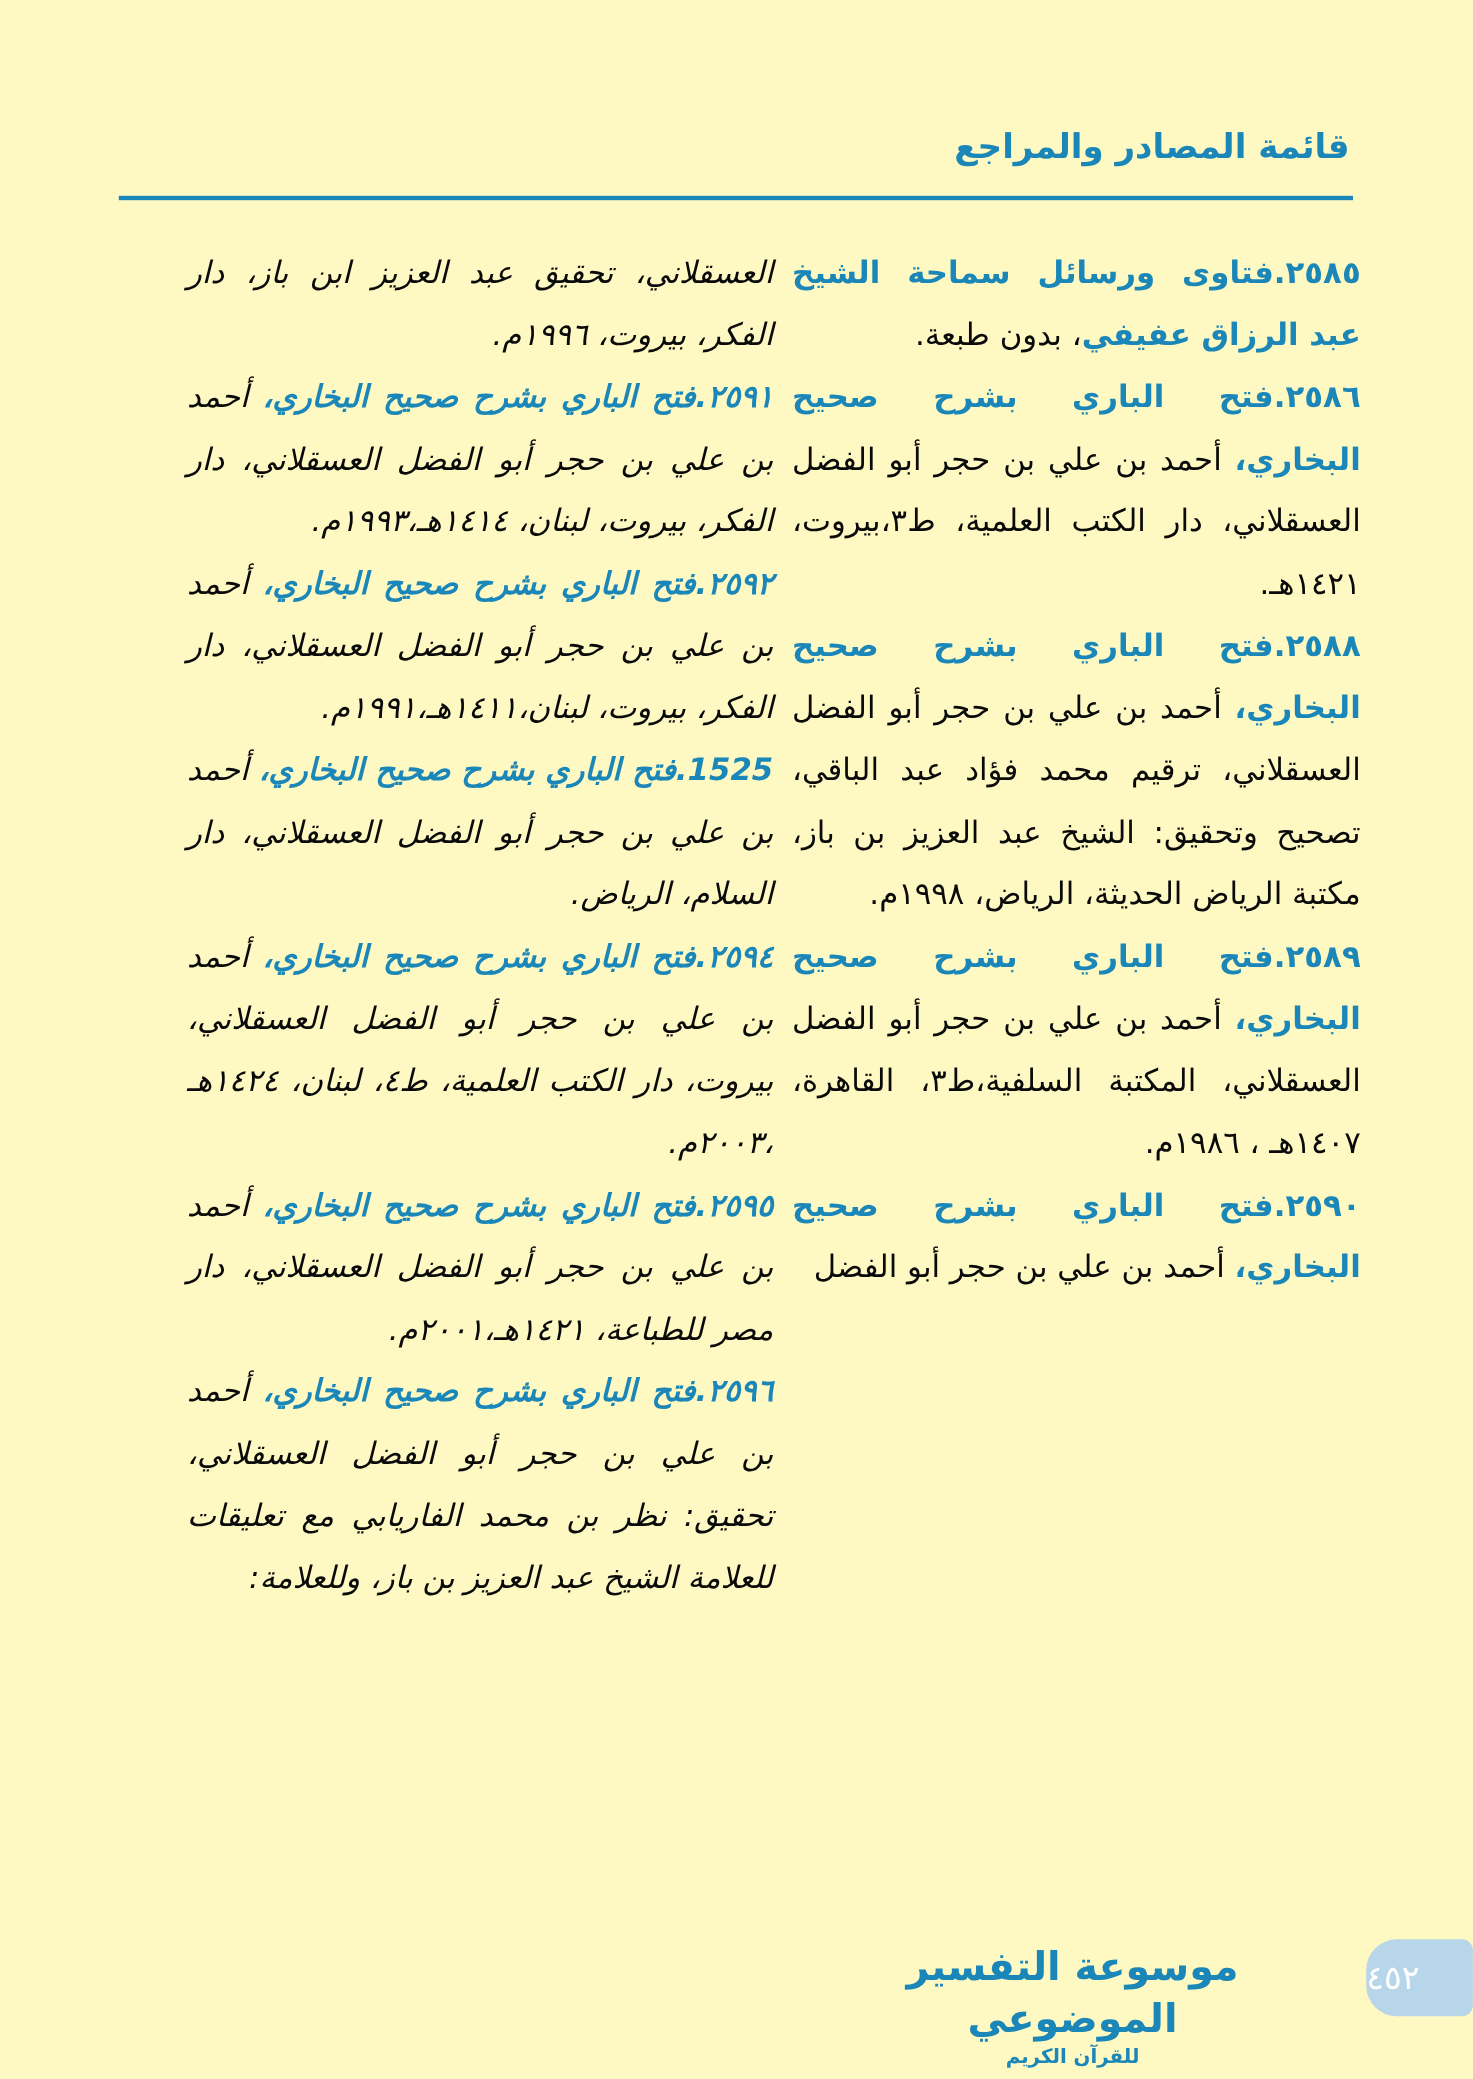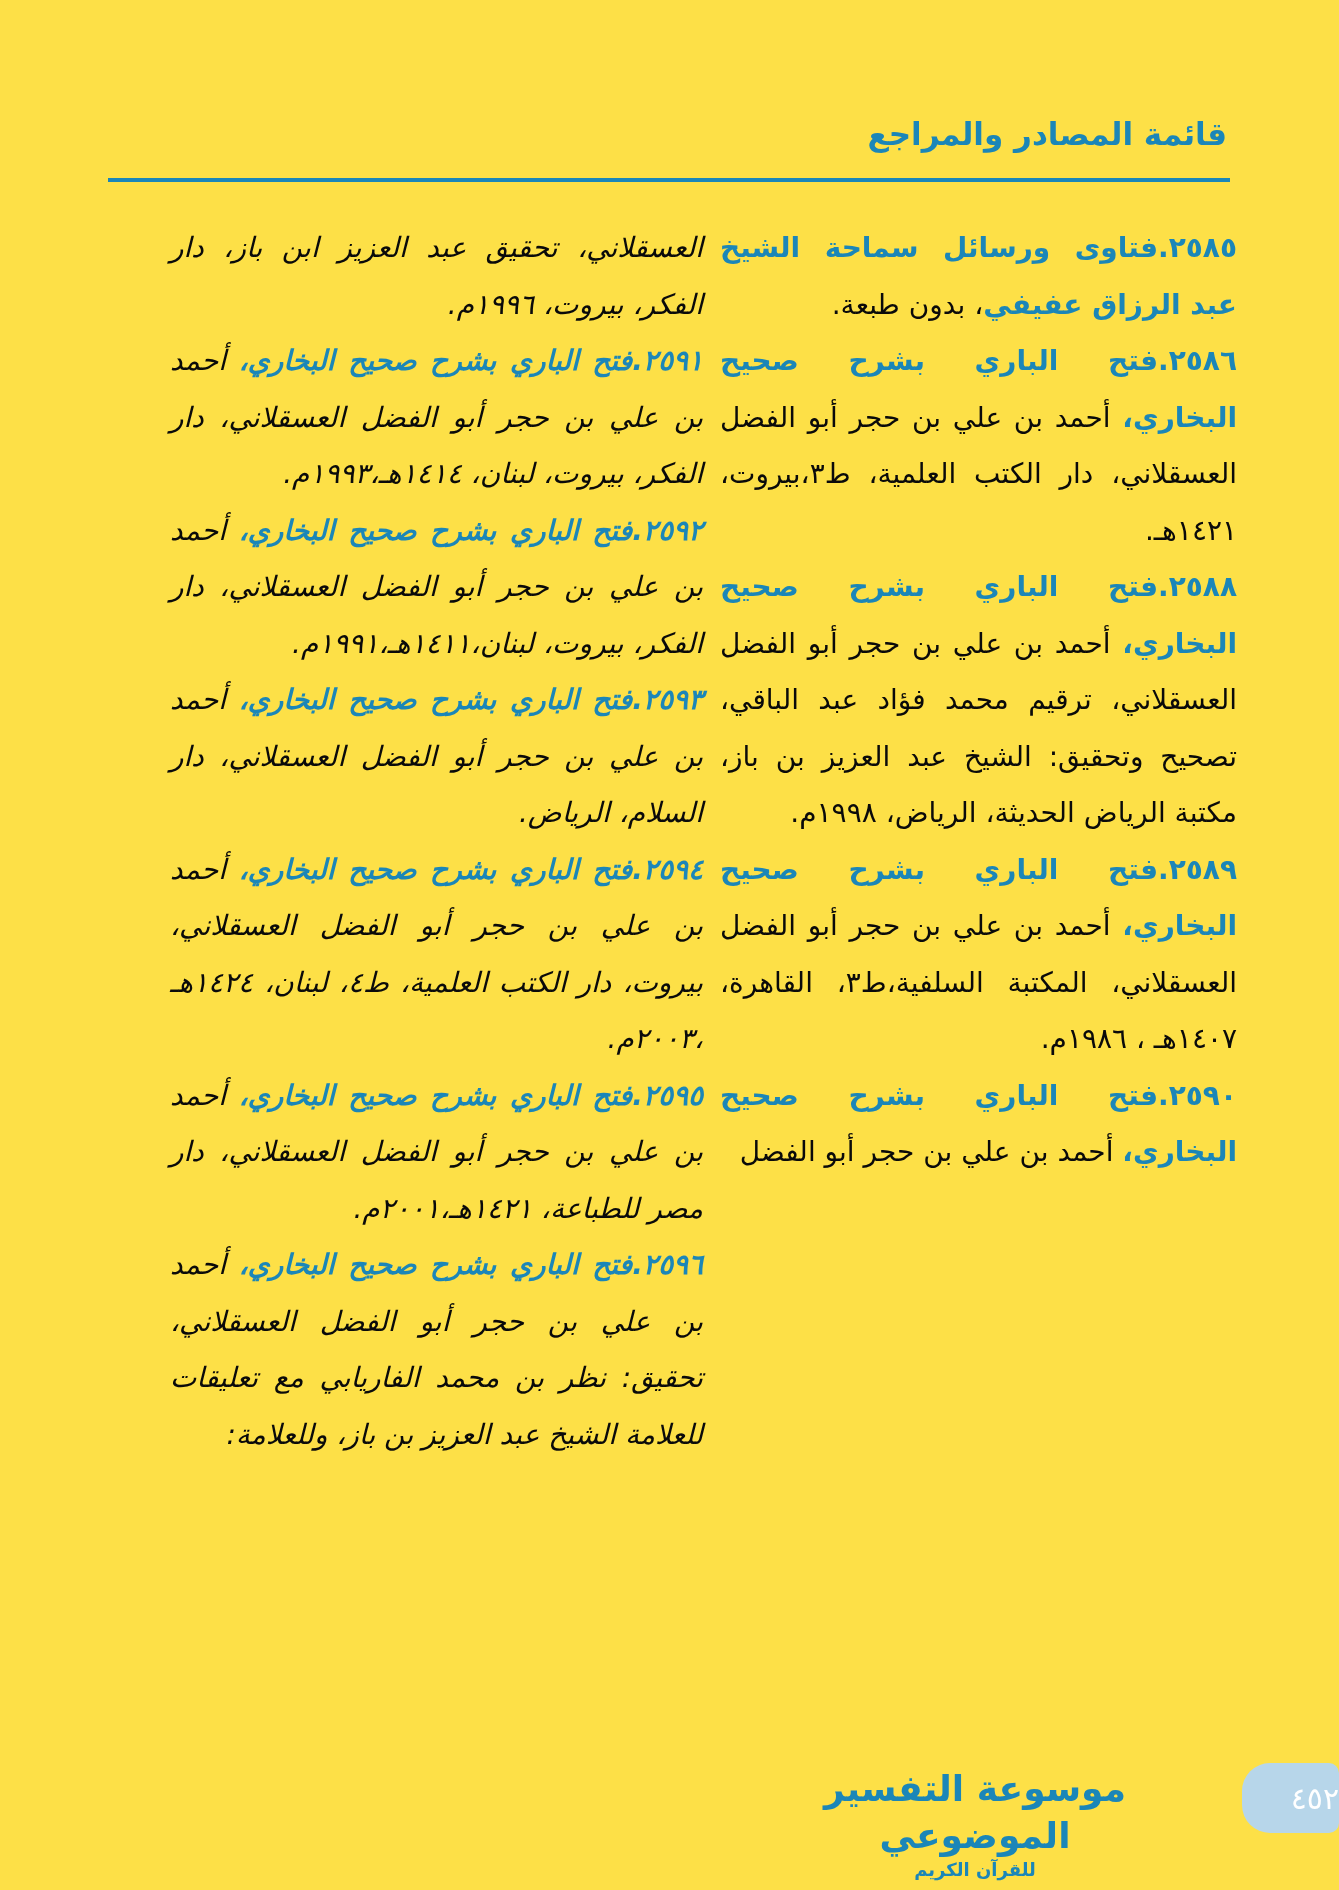--- a/index.html
+++ b/index.html
@@ -1,17 +1,17 @@
 <!DOCTYPE html>
 <html lang="ar"><head>
 <meta charset="utf-8">
 <style>
   html,body { margin:0; padding:0; background:#fff; }
   .page {
-    position:relative; width:1339px; height:1890px; background:#fde047;
+    position:relative; width:1339px; height:1890px; background:#fef9c3;
     overflow:hidden; font-family:"DejaVu Sans", sans-serif;
     --accent:#1b86b8;
   }
   
   .header-title {
     position:absolute; top:116px; right:112px;
     color:var(--accent); font-size:31px; font-weight:bold;
     direction:rtl; letter-spacing:0px; white-space:nowrap;
   }
   .header-rule {
@@ -31,21 +31,21 @@
   .logo {
     position:absolute; top:1766px; left:790px; width:370px;
     text-align:center; color:var(--accent); direction:rtl;
   }
   .logo-line1 { font-size:36px; font-weight:bold; line-height:1.3; }
   .logo-line2 { font-size:18px; font-weight:bold; line-height:1.1; }
   
   .page-badge {
     position:absolute; top:1763px; right:0px; width:97px; height:70px;
     background:#b7d6ea; border-radius:28px 10px 10px 28px;
-    display:flex; align-items:center; justify-content:flex-end;
+    display:flex; align-items:center; justify-content:flex-start;
   }
   .page-badge span { color:#ffffff; font-size:30px; direction:rtl; }
 </style>
 </head>
 <body>
 
 <div class="page">
 
   <div class="header-title">قائمة المصادر والمراجع</div>
 
@@ -65,21 +65,21 @@
   <p class="entry"><span class="num">٢٥٩٠.</span><span class="title">فتح الباري بشرح صحيح البخاري،</span><span class="details"> أحمد بن علي بن حجر أبو الفضل</span></p>
 </section>
 
   <section class="col col-left" id="col-left">
     <p class="fragment">العسقلاني، تحقيق عبد العزيز ابن باز، دار الفكر، بيروت، ١٩٩٦م.</p>
 
   <p class="entry"><span class="num">٢٥٩١.</span><span class="title">فتح الباري بشرح صحيح البخاري،</span><span class="details"> أحمد بن علي بن حجر أبو الفضل العسقلاني، دار الفكر، بيروت، لبنان، ١٤١٤هـ،١٩٩٣م.</span></p>
 
   <p class="entry"><span class="num">٢٥٩٢.</span><span class="title">فتح الباري بشرح صحيح البخاري،</span><span class="details"> أحمد بن علي بن حجر أبو الفضل العسقلاني، دار الفكر، بيروت، لبنان،١٤١١هـ،١٩٩١م.</span></p>
 
-  <p class="entry"><span class="num">٢٥٩٣.</span><span class="title">فتح الباري بشرح صحيح البخاري،</span><span class="details"> أحمد بن علي بن حجر أبو الفضل العسقلاني، دار السلام، الرياض.</span></p>
+  <p class="entry"><span class="num">1525.</span><span class="title">فتح الباري بشرح صحيح البخاري،</span><span class="details"> أحمد بن علي بن حجر أبو الفضل العسقلاني، دار السلام، الرياض.</span></p>
 
   <p class="entry"><span class="num">٢٥٩٤.</span><span class="title">فتح الباري بشرح صحيح البخاري،</span><span class="details"> أحمد بن علي بن حجر أبو الفضل العسقلاني، بيروت، دار الكتب العلمية، ط٤، لبنان، ١٤٢٤هـ ،٢٠٠٣م.</span></p>
 
   <p class="entry"><span class="num">٢٥٩٥.</span><span class="title">فتح الباري بشرح صحيح البخاري،</span><span class="details"> أحمد بن علي بن حجر أبو الفضل العسقلاني، دار مصر للطباعة، ١٤٢١هـ،٢٠٠١م.</span></p>
 
   <p class="entry"><span class="num">٢٥٩٦.</span><span class="title">فتح الباري بشرح صحيح البخاري،</span><span class="details"> أحمد بن علي بن حجر أبو الفضل العسقلاني، تحقيق: نظر بن محمد الفاريابي مع تعليقات للعلامة الشيخ عبد العزيز بن باز، وللعلامة:</span></p>
 </section>
 
   <div class="logo">
     <div class="logo-line1">موسوعة التفسير الموضوعي</div>

